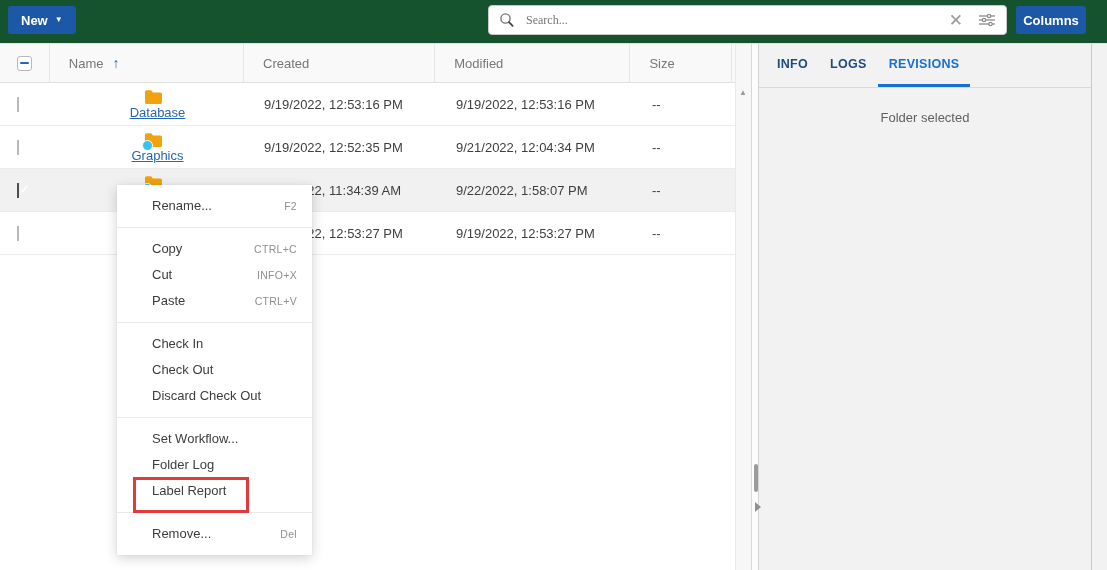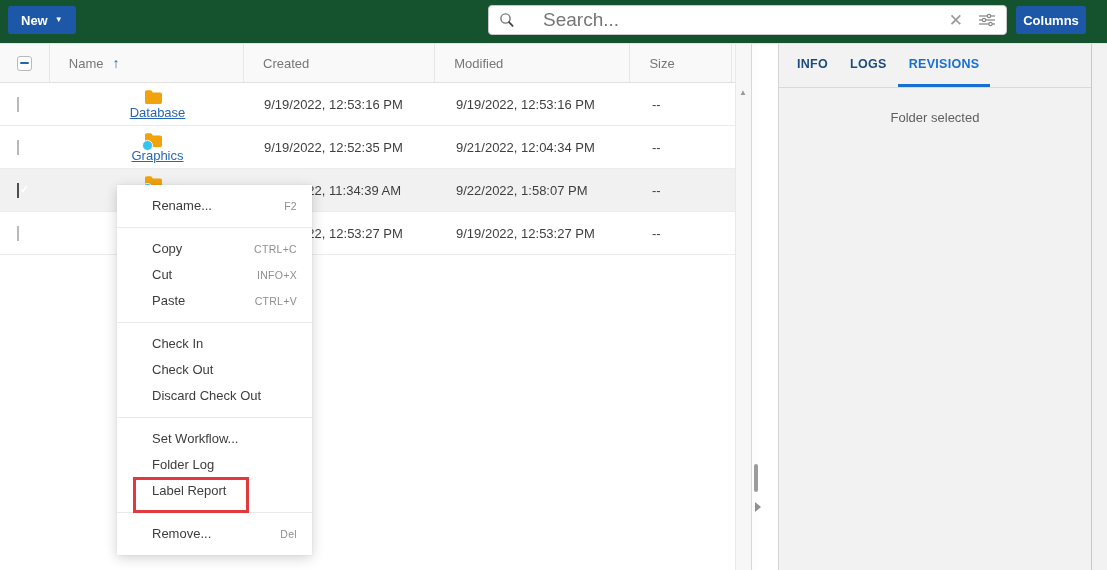--- a/index.html
+++ b/index.html
@@ -8,21 +8,21 @@
 
   
   .toolbar{position:absolute;left:0;top:0;width:1107px;height:44px;background:#14532d;border-bottom:1px solid #e3e3e3;box-sizing:border-box;}
   .btn-blue{position:absolute;top:6px;height:28px;background:#1d58a8;color:#fff;border:none;border-radius:3px;
     font-family:"Liberation Sans",sans-serif;font-size:13px;font-weight:bold;padding:0 13px;cursor:pointer;display:flex;align-items:center;}
   #new-btn{left:8px;}
   #columns-btn{left:1016px;width:70px;justify-content:center;}
   .caret{font-size:8px;margin-left:7px;line-height:1;}
   .searchbox{position:absolute;left:488px;top:5px;width:519px;height:30px;border:1px solid #c9c9c9;border-radius:4px;
     background:#fff;box-sizing:border-box;display:flex;align-items:center;padding:0 10px;}
-  .searchbox input{flex:1;border:none;outline:none;font-family:Liberation Sans, sans-serif;font-size:19px;color:#333;margin-left:26px;background:transparent;}
+  .searchbox input{flex:1;border:none;outline:none;font-family:Liberation Serif, serif;font-size:12px;color:#333;margin-left:9px;background:transparent;}
   .searchbox input::placeholder{color:#767676;}
   .sic{display:flex;align-items:center;}
   .clear-x{color:#9a9a9a;font-size:17px;line-height:1;margin:0 15px 0 6px;cursor:pointer;}
 
   
   .table-area{position:absolute;left:0;top:44px;width:751px;bottom:0;background:#fff;}
   .thead{display:flex;height:39px;background:#f9f9f9;border-bottom:1px solid #e0e0e0;box-sizing:border-box;color:#777;font-size:13px;align-items:center;}
   .th{box-sizing:border-box;border-right:1px solid #e6e6e6;height:100%;display:flex;align-items:center;padding-left:19px;}
   .th:last-child{border-right:none;}
   .th.cbcol{width:50px;padding-left:17px;}
@@ -50,21 +50,21 @@
 
   
   .vscroll{position:absolute;left:735px;top:44px;width:16px;bottom:0;background:#f7f7f7;border-left:1px solid #e9e9e9;box-sizing:border-box;}
   .scroll-up{position:absolute;left:3px;top:44px;color:#9a9a9a;font-size:8px;}
   .divider{position:absolute;left:751px;top:44px;width:1px;bottom:0;background:#d8d8d8;}
   .gutter{position:absolute;left:752px;top:44px;width:6px;bottom:0;background:#fdfdfd;}
   .split-handle{position:absolute;left:754px;top:464px;width:4px;height:28px;background:#9c9c9c;border-radius:2px;z-index:6;cursor:col-resize;}
   .collapse-arrow{position:absolute;left:755px;top:502px;width:0;height:0;border-left:6px solid #909090;border-top:5px solid transparent;border-bottom:5px solid transparent;z-index:6;cursor:pointer;}
 
   
-  .panel{position:absolute;left:758px;top:44px;right:0;bottom:0;background:#f2f2f2;border-left:1px solid #d4d4d4;box-sizing:border-box;margin-left:20px;}
+  .panel{position:absolute;left:758px;top:44px;right:0;bottom:0;background:#f2f2f2;border-left:1px solid #d4d4d4;box-sizing:border-box;}
   .panel-scroll{position:absolute;right:0;top:0;bottom:0;width:16px;background:#f2f2f2;border-left:1px solid #c9c9c9;box-sizing:border-box;}
   .tabs{height:44px;border-bottom:1px solid #d9d9d9;box-sizing:border-box;padding-left:7px;display:flex;}
   .tab{padding:0 11px;line-height:41px;font-size:12.5px;font-weight:bold;letter-spacing:.3px;color:#1d4b7e;border-bottom:3px solid transparent;box-sizing:border-box;cursor:pointer;}
   .tab.active{color:#176fd4;border-bottom-color:#176fd4;}
   .panel-msg{margin-top:22px;text-align:center;color:#5f5f5f;font-size:13px;width:calc(100% - 16px);}
 
   
   .menu{position:absolute;left:117px;top:185px;width:195px;background:#fff;box-shadow:0 3px 12px rgba(0,0,0,.18),0 0 1px rgba(0,0,0,.12);
     padding:8px 0;box-sizing:border-box;z-index:10;}
   .mi{line-height:26px;height:26px;padding:0 15px 0 35px;font-size:13px;color:#3d3d3d;display:flex;justify-content:space-between;align-items:center;cursor:pointer;}

